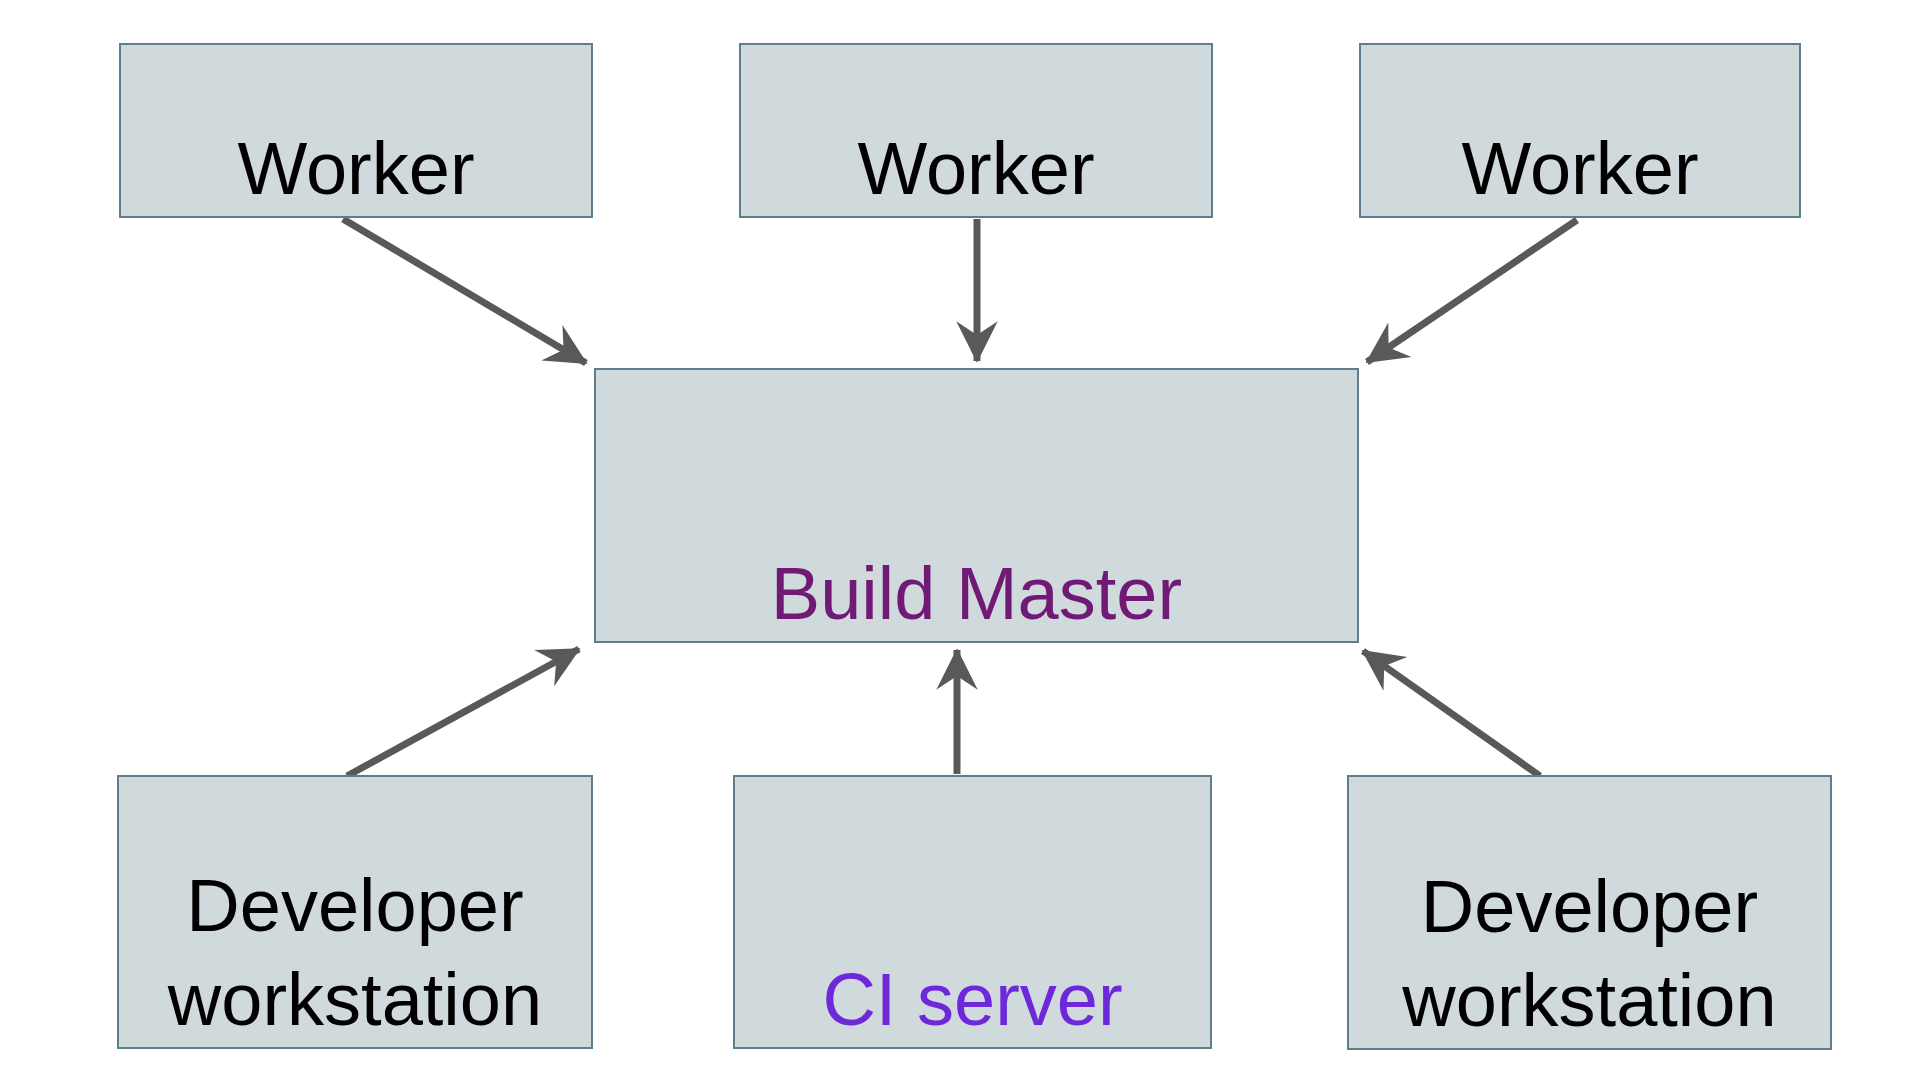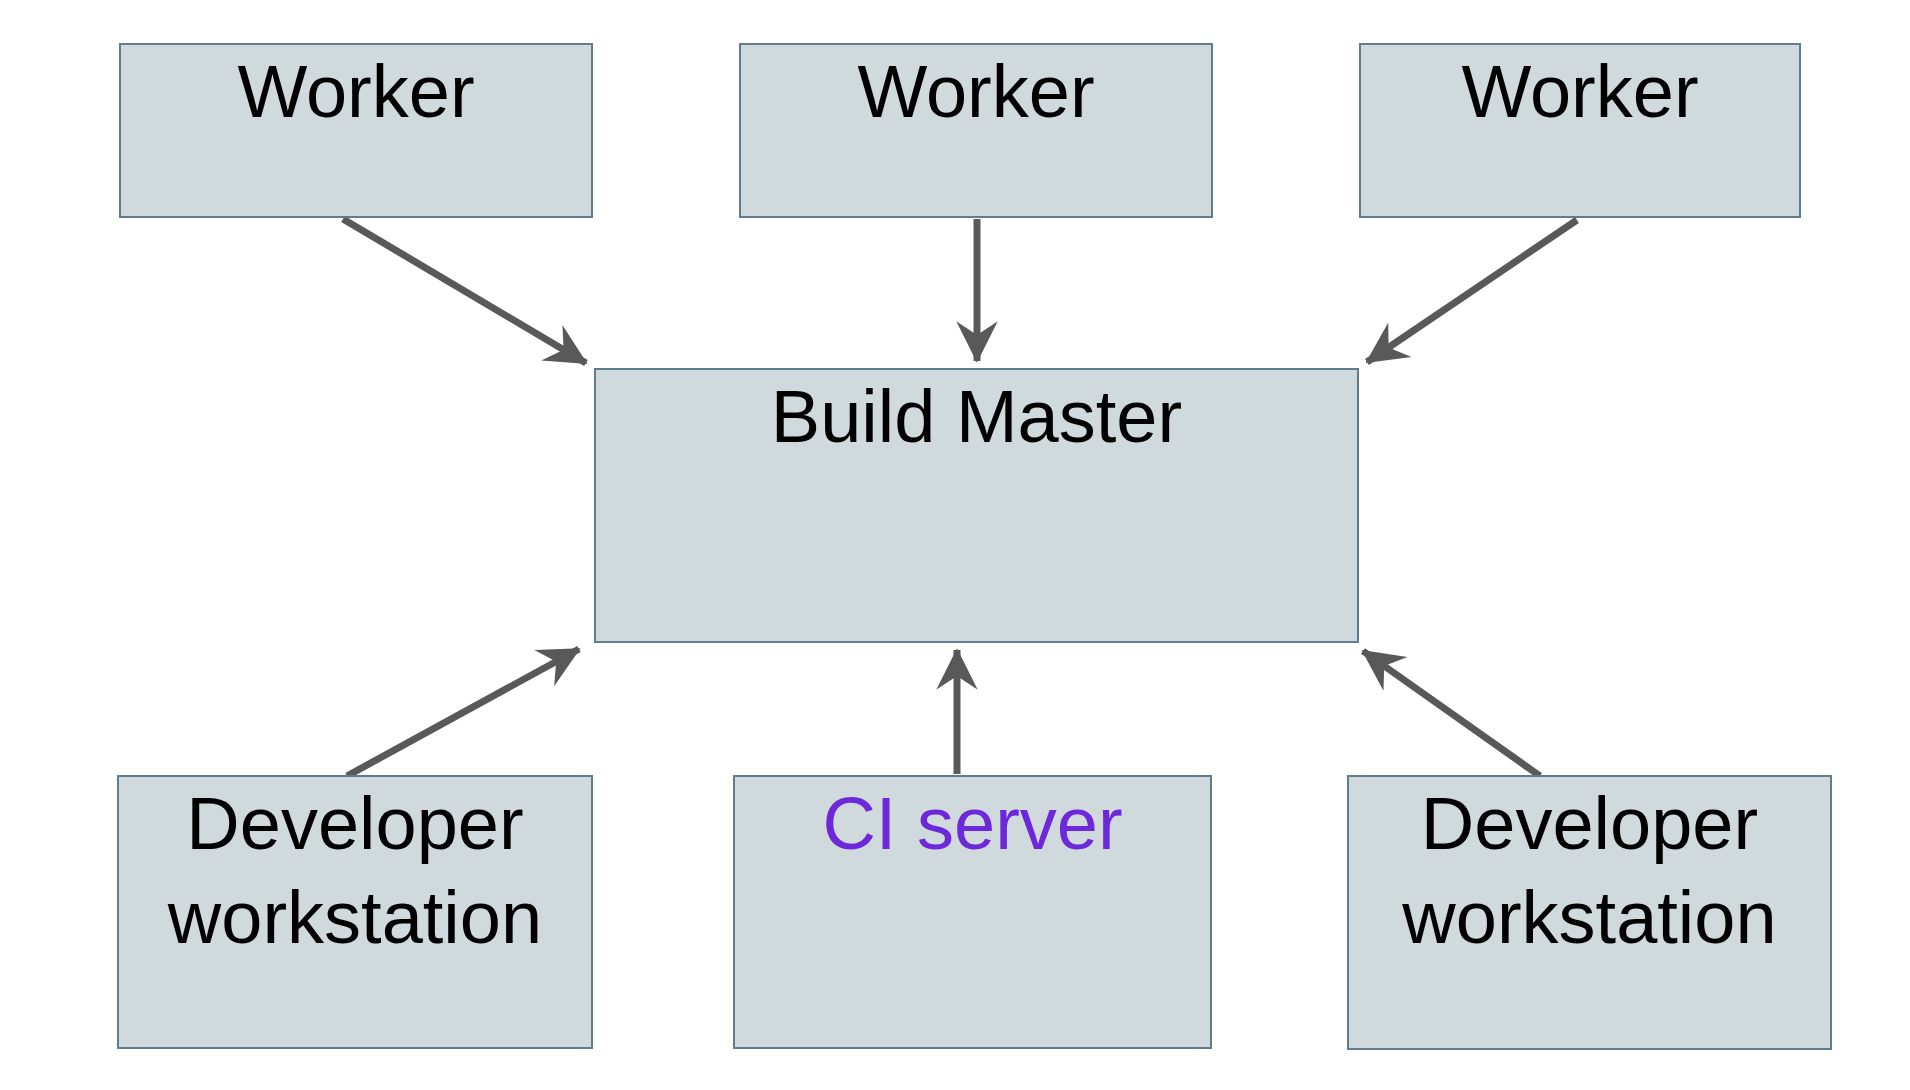--- a/index.html
+++ b/index.html
@@ -22,21 +22,21 @@
     width: 100%;
     height: 100%;
     pointer-events: none;
   }
   .node {
     position: absolute;
     box-sizing: border-box;
     background: #d0d9db;
     border: 2.5px solid #5f7d8c;
     display: flex;
-    align-items: flex-start;
+    align-items: flex-end;
     justify-content: center;
     text-align: center;
     font-size: 74px;
     line-height: 1.27;
     color: #000000;
     letter-spacing: 0px;
     padding: 0 12px;
   }
 </style>
 </head>
@@ -65,21 +65,21 @@
   </div>
 
   <div class="node" id="node-1" style="left: 739px; top: 43px; width: 474px; height: 175px; background: rgb(208, 217, 219); border-color: rgb(95, 125, 140); color: rgb(0, 0, 0);">
     <span>Worker</span>
   </div>
 
   <div class="node" id="node-2" style="left: 1359px; top: 43px; width: 442px; height: 175px; background: rgb(208, 217, 219); border-color: rgb(95, 125, 140); color: rgb(0, 0, 0);">
     <span>Worker</span>
   </div>
 
-  <div class="node" id="node-3" style="left: 594px; top: 368px; width: 765px; height: 275px; background: rgb(208, 217, 219); border-color: rgb(95, 125, 140); color: #000000;">
+  <div class="node" id="node-3" style="left: 594px; top: 368px; width: 765px; height: 275px; background: rgb(208, 217, 219); border-color: rgb(95, 125, 140); color: #701a75;">
     <span>Build Master</span>
   </div>
 
   <div class="node" id="node-4" style="left: 117px; top: 775px; width: 476px; height: 274px; background: rgb(208, 217, 219); border-color: rgb(95, 125, 140); color: rgb(0, 0, 0);">
     <span>Developer workstation</span>
   </div>
 
   <div class="node" id="node-5" style="left: 733px; top: 775px; width: 479px; height: 274px; background: rgb(208, 217, 219); border-color: rgb(95, 125, 140); color: #6d28d9;">
     <span>CI server</span>
   </div>

